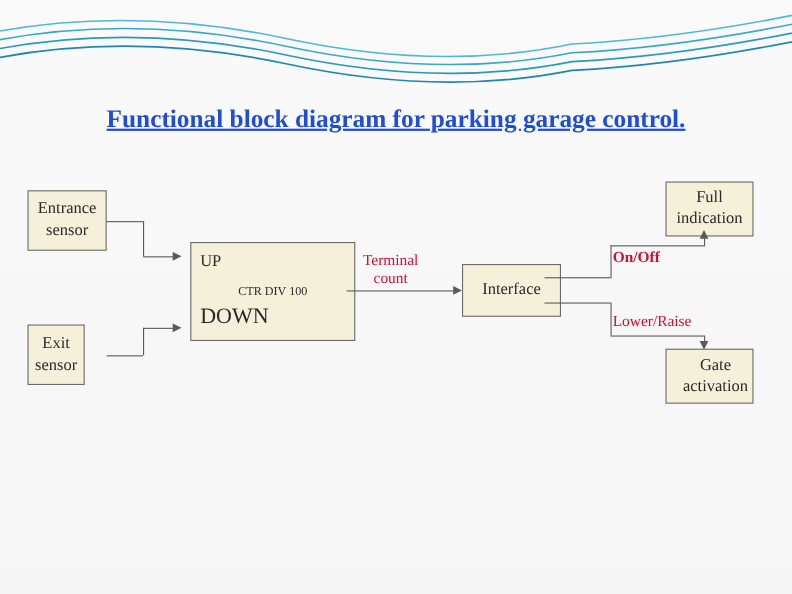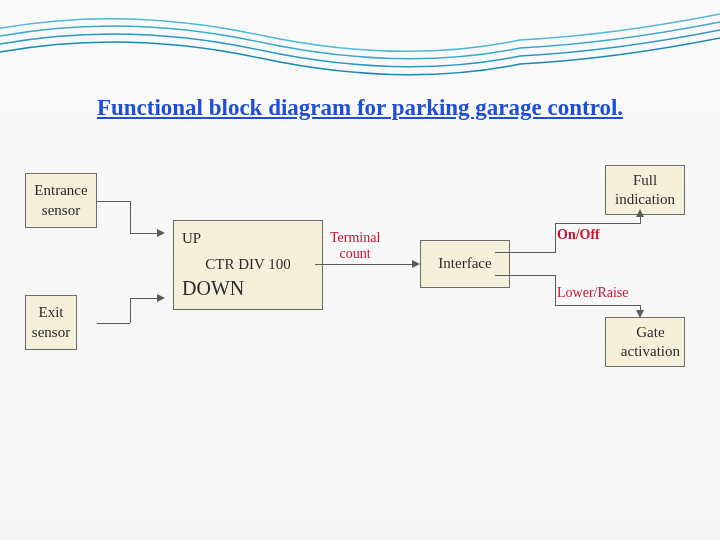--- a/index.html
+++ b/index.html
@@ -51,21 +51,21 @@
     line-height: 1.3;
   }
   .ctr-block {
     justify-content: flex-start;
     align-items: stretch;
     flex-direction: column;
     padding: 0;
   }
   .ctr-up { position: absolute; top: 8px; left: 8px; font-size: 15px; }
   .ctr-down { position: absolute; bottom: 8px; left: 8px; font-size: 20px; }
-  .ctr-center { position: absolute; top: 50%; left: 50%; transform: translate(-50%, -50%); font-size: 15px; white-space: nowrap; }
+  .ctr-center { position: absolute; top: 50%; left: 50%; transform: translate(-50%, -50%); font-size: 11px; white-space: nowrap; }
   .line {
     position: absolute;
     background: #5a5a5a;
   }
   .hline { height: 1px; }
   .vline { width: 1px; }
   .label {
     position: absolute;
     font-family: 'Times New Roman', serif;
     font-size: 14px;

